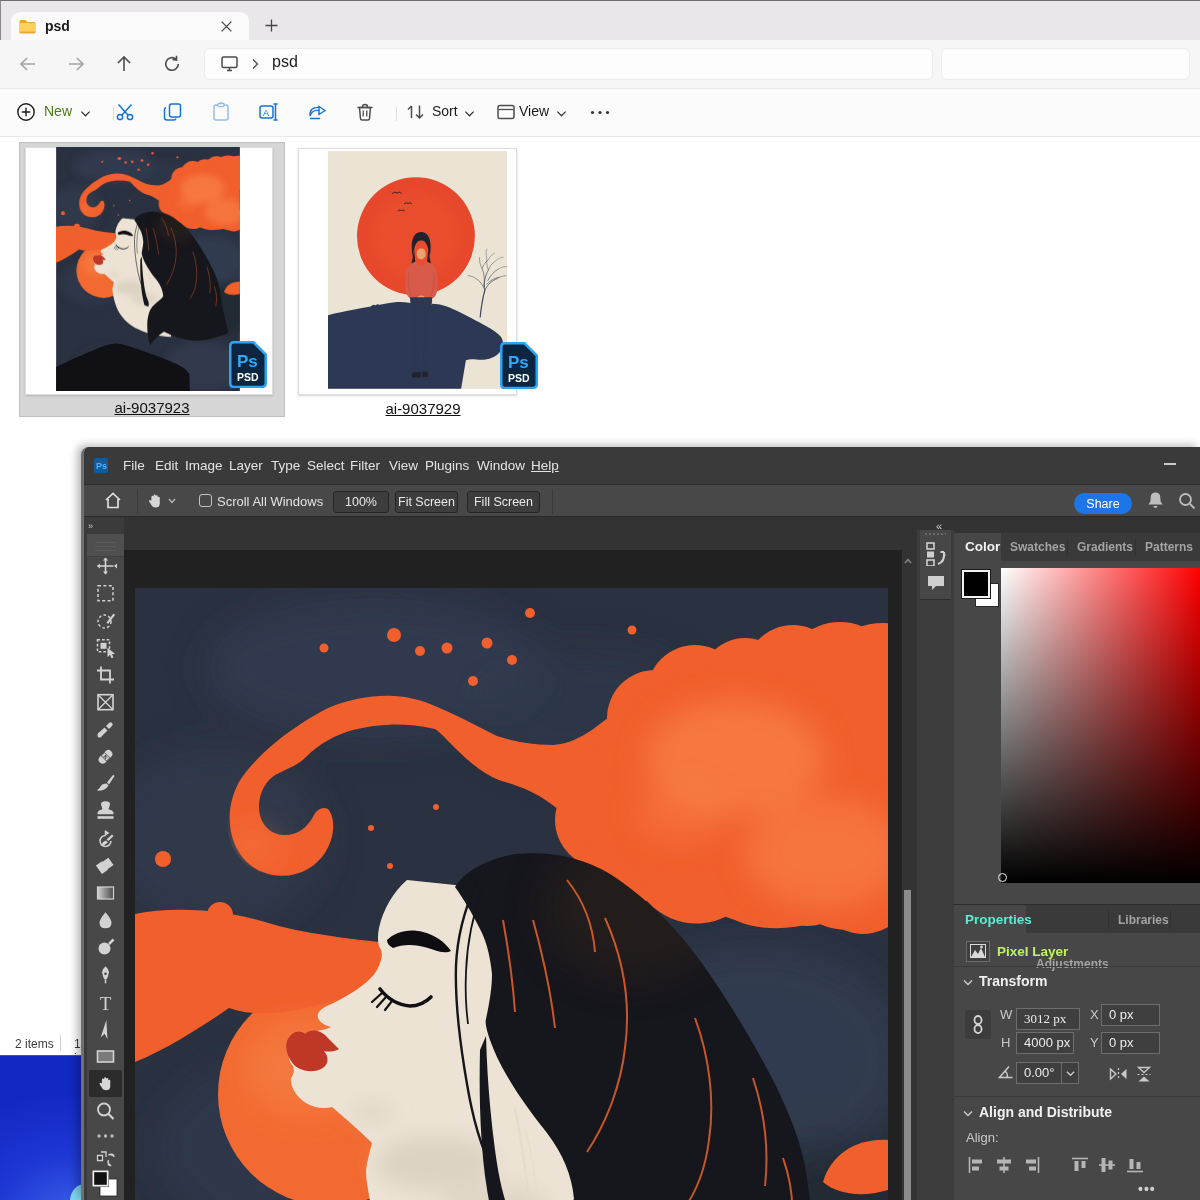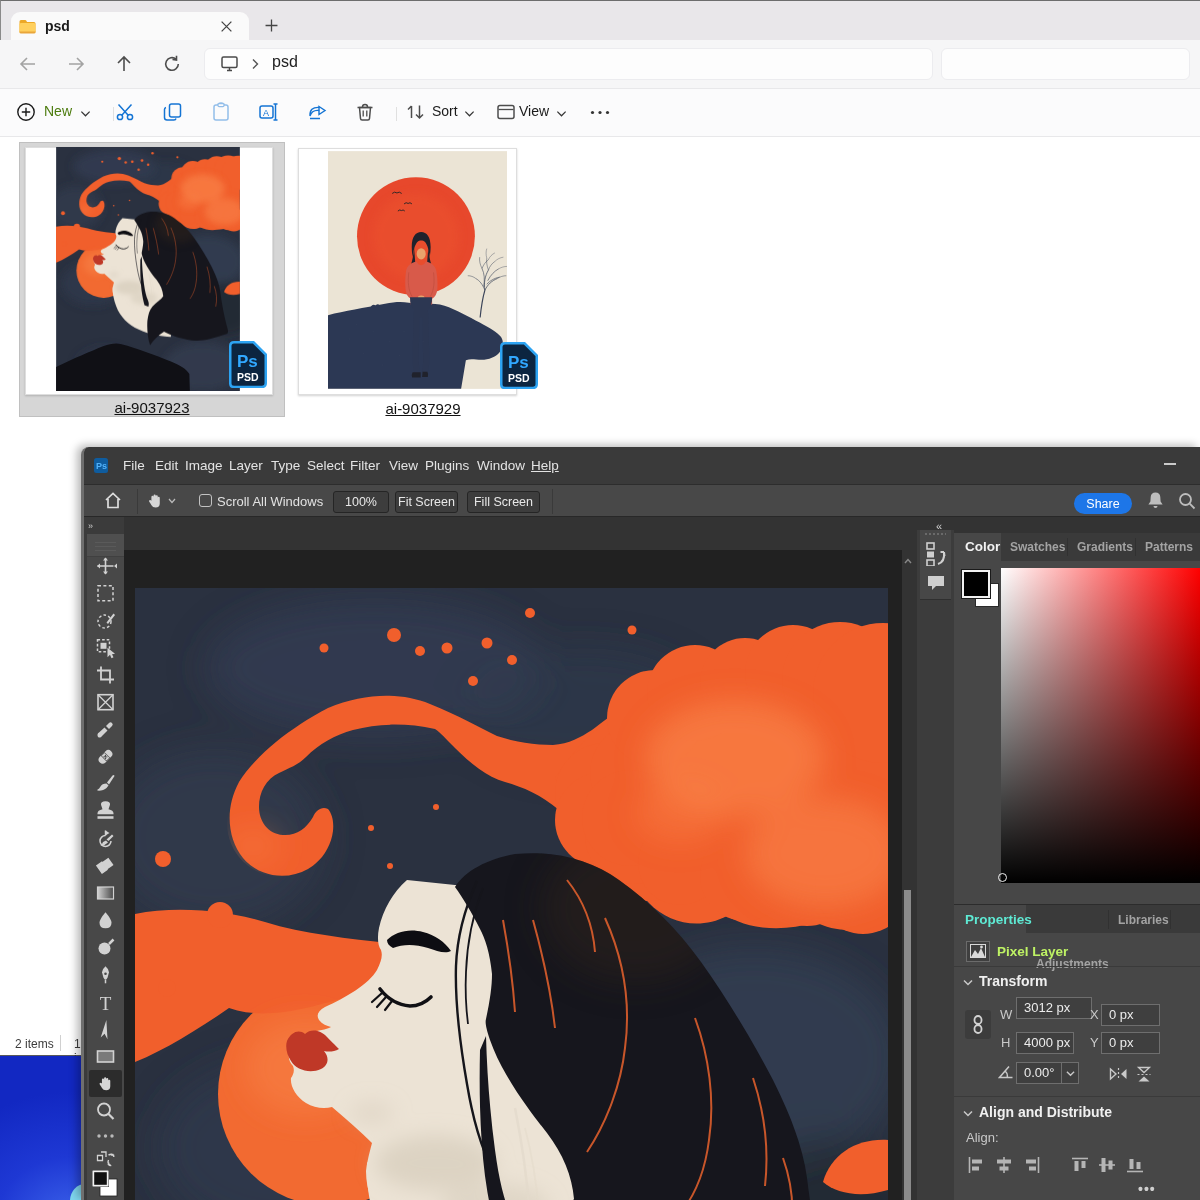--- a/index.html
+++ b/index.html
@@ -413,21 +413,21 @@
           </svg>
         <span class="shead" style="left:25px;top:440px;">Transform</span>
         <div class="abs" style="left:11px;top:477px;width:26px;height:29px;background:#3c3c3c;border-radius:3px;">
           <svg class="abs" style="left:7px;top:5px" width="12" height="19" viewBox="0 0 12 19">
               <rect x="2.5" y="1" width="7" height="8" rx="3.5" fill="none" stroke="#d2d2d2" stroke-width="1.8"></rect>
               <rect x="2.5" y="10" width="7" height="8" rx="3.5" fill="none" stroke="#d2d2d2" stroke-width="1.8"></rect>
               <circle cx="6" cy="9.5" r="1.8" fill="#d2d2d2"></circle>
             </svg>
         </div>
         <span class="lbl" style="left:46px;top:474px;">W</span>
-        <div class="ff" style="left:62px;top:464px;width:76px;">3012 px</div>
+        <div class="ff" style="left:62px;top:475px;width:64px;font-family:Liberation Serif, serif;">3012 px</div>
         <span class="lbl" style="left:136px;top:474px;">X</span>
         <div class="ff" style="left:147px;top:471px;width:59px;">0 px</div>
         <span class="lbl" style="left:47px;top:502px;">H</span>
         <div class="ff" style="left:62px;top:499px;width:58px;">4000 px</div>
         <span class="lbl" style="left:136px;top:502px;">Y</span>
         <div class="ff" style="left:147px;top:499px;width:59px;">0 px</div>
         <svg class="abs" style="left:44px;top:532px" width="16" height="14" viewBox="0 0 16 14">
             <path d="M14.5 12.5 L1.5 12.5 L11 1.5 M7.2 6 a7 7 0 0 1 2 6.5" fill="none" stroke="#c9c9c9" stroke-width="1.5"></path>
           </svg>
         <div class="ff" style="left:62px;top:529px;width:46px;">0.00°</div>

